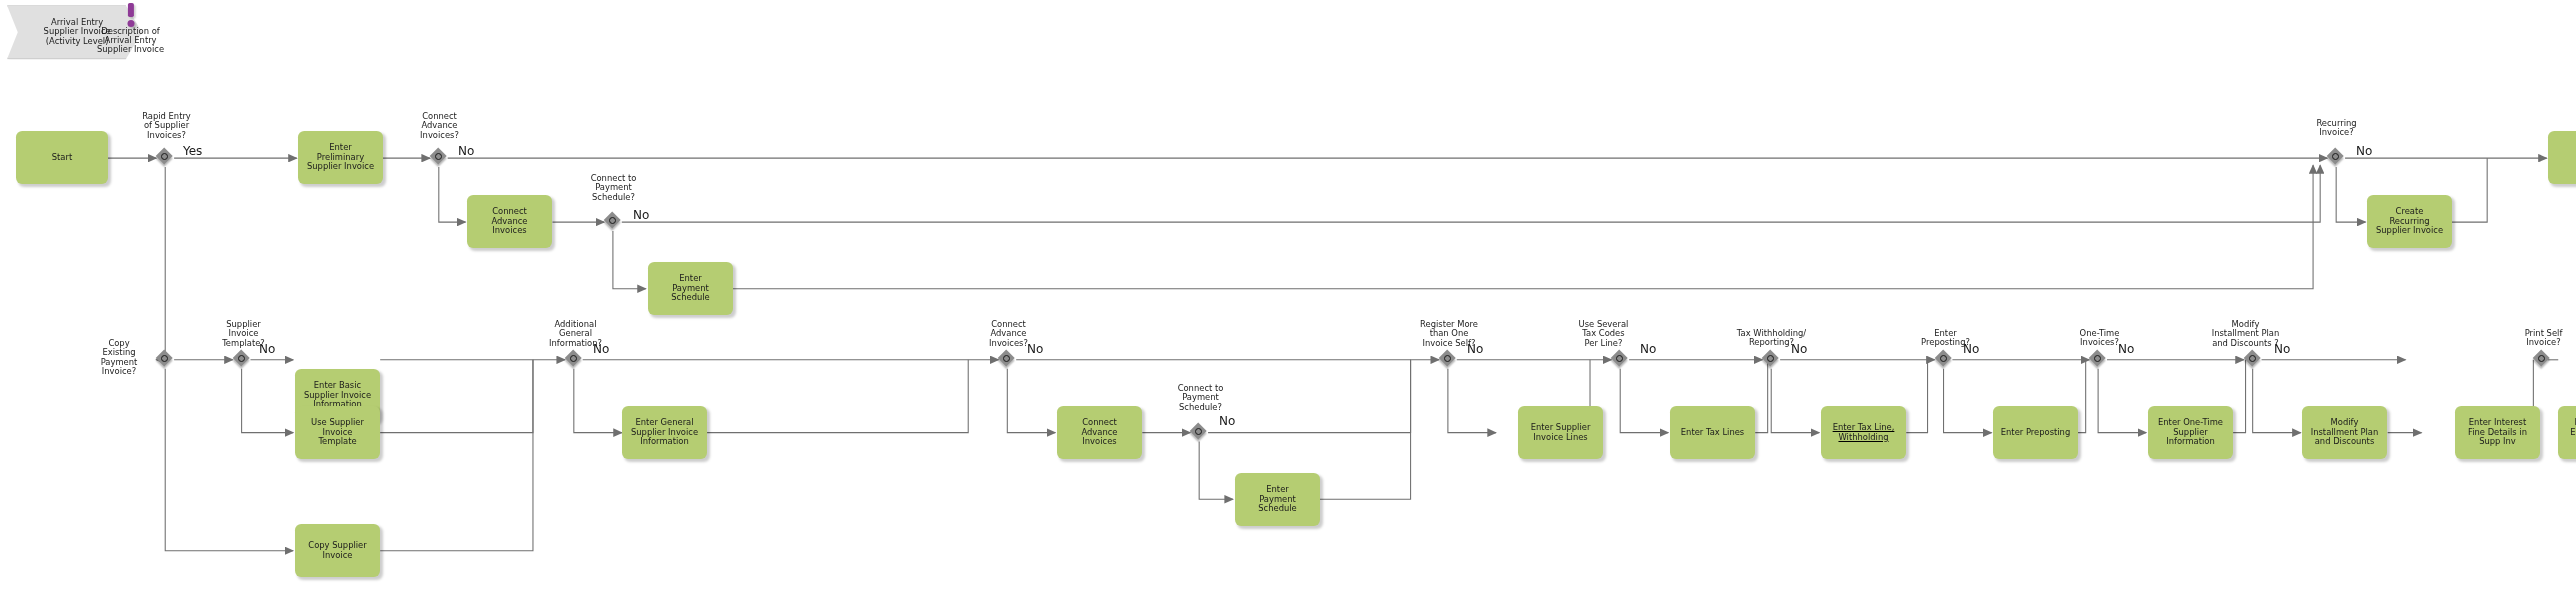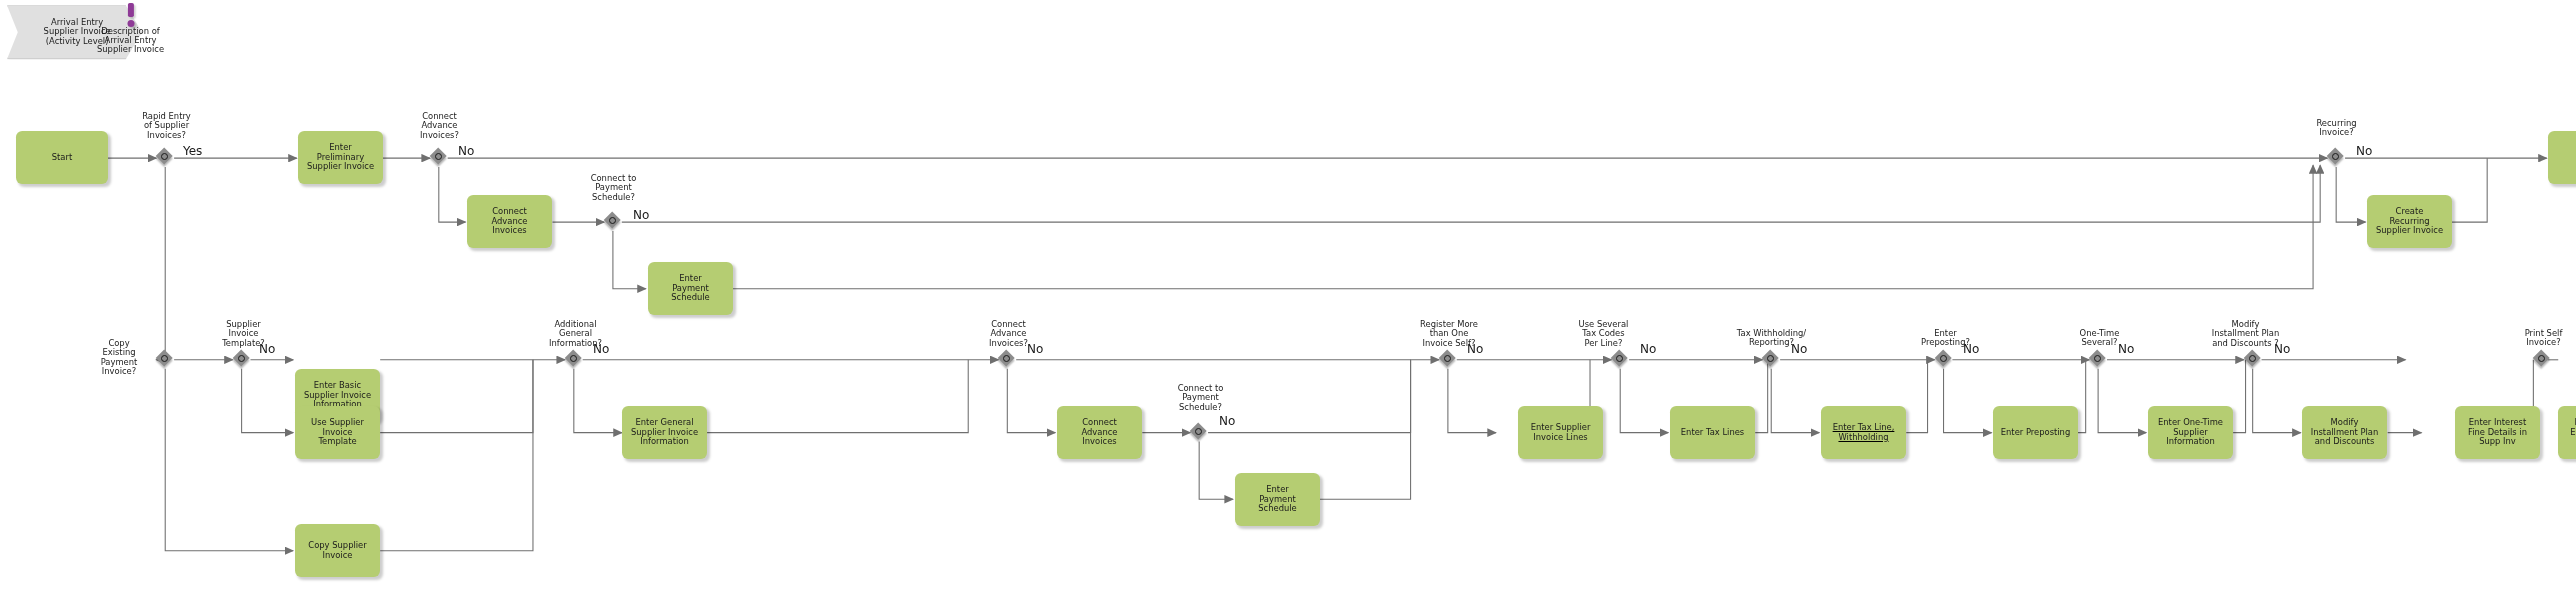--- a/index.html
+++ b/index.html
@@ -480,21 +480,21 @@
   </div>
   <div class="caption" style="left:1903px; top:329px; width:85px;">Enter
 Preposting?</div>
   <div class="edge-label" style="left:1963px; top:345px;">No</div>
 
   <div class="gw" style="left:2090px; top:351px;">
     <div class="dia"></div>
     <div class="ring"></div>
   </div>
   <div class="caption" style="left:2057px; top:329px; width:85px;">One-Time
-Several?</div>
+Invoices?</div>
   <div class="edge-label" style="left:2118px; top:345px;">No</div>
 
   <div class="gw" style="left:2245px; top:351px;">
     <div class="dia"></div>
     <div class="ring"></div>
   </div>
   <div class="caption" style="left:2192px; top:320px; width:107px;">Modify
 Installment Plan
 and Discounts ?</div>
   <div class="edge-label" style="left:2274px; top:345px;">No</div>

